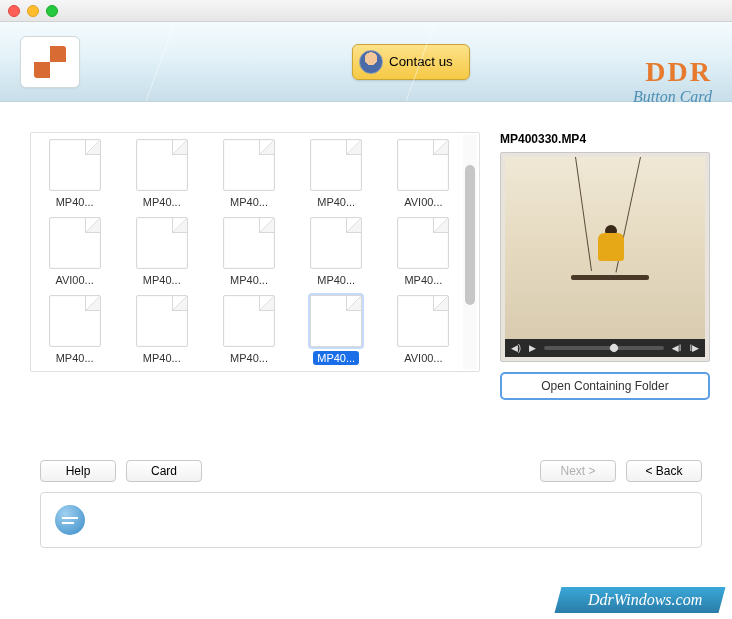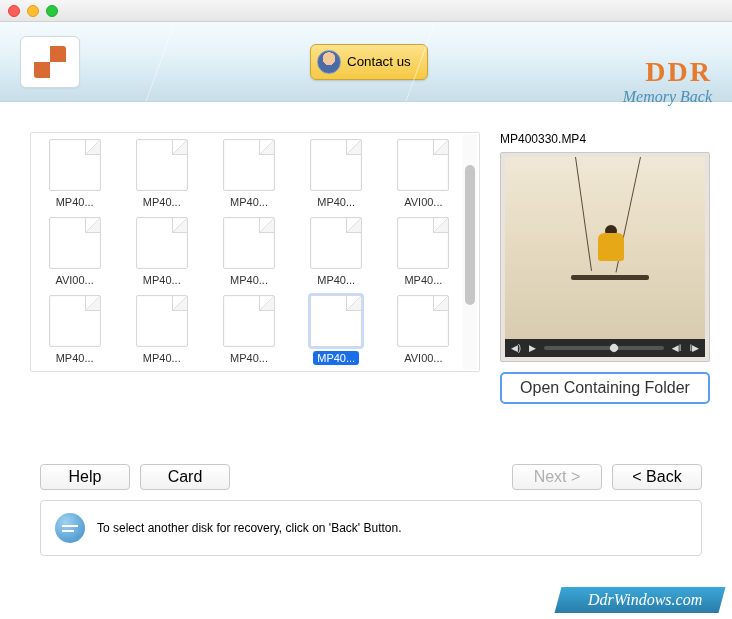--- a/index.html
+++ b/index.html
@@ -8,21 +8,21 @@
 
 .titlebar { height: 22px; background: linear-gradient(#f6f6f6, #e6e6e6); border-bottom: 1px solid #d0d0d0; display: flex; align-items: center; padding: 0 8px; position: relative; }
 .traffic { display: flex; gap: 7px; }
 .traffic span { width: 12px; height: 12px; border-radius: 50%; display: inline-block; }
 .tl-close { background: #ff5f56; border: 1px solid #e0443e; }
 .tl-min { background: #ffbd2e; border: 1px solid #dea123; }
 .tl-max { background: #27c93f; border: 1px solid #1aab29; }
 .titlebar-title { position: absolute; left: 0; right: 0; text-align: center; color: #444; font-size: 13px; }
 
 
-.banner { height: 80px; background: linear-gradient(180deg, #f4fbfe 0%, #e6f3f9 40%, #d6e9f2 70%, #c7dde8 100%); border-bottom: 1px solid #c0d4de; display: flex; align-items: center; padding: 14px 20px; position: relative; }
+.banner { height: 80px; background: linear-gradient(180deg, #f4fbfe 0%, #e6f3f9 40%, #d6e9f2 70%, #c7dde8 100%); border-bottom: 1px solid #c0d4de; display: flex; align-items: center; padding: 14px 20px; position: relative; gap: 42px; }
 .banner::before, .banner::after { content: ""; position: absolute; top: 0; bottom: 0; width: 1px; background: rgba(255,255,255,0.5); }
 .banner::before { left: 160px; transform: skewX(-20deg); }
 .banner::after { left: 420px; transform: skewX(-20deg); }
 .logo-box { width: 60px; height: 52px; background: #fff; border: 1px solid #d0d8dc; border-radius: 6px; display: flex; align-items: center; justify-content: center; box-shadow: 0 1px 2px rgba(0,0,0,0.05); }
 .logo-icon { width: 32px; height: 32px; background: repeating-conic-gradient(#d86a33 0 25%, #fff 0 50%); border-radius: 3px; }
 .contact-btn { margin-left: 230px; background: linear-gradient(#fde28a, #f6c945); border: 1px solid #caa535; border-radius: 6px; padding: 5px 16px 5px 6px; display: flex; align-items: center; gap: 6px; cursor: pointer; box-shadow: 0 1px 2px rgba(0,0,0,0.15); }
 .contact-avatar { width: 24px; height: 24px; border-radius: 50%; background: radial-gradient(circle at 50% 35%, #f3c79a 35%, #4a6aa8 36%); border: 1px solid #8a9db5; }
 .brand { margin-left: auto; text-align: right; margin-top: 39px; }
 .brand-ddr { font-size: 28px; font-weight: bold; color: #e67a2e; letter-spacing: 2px; font-family: Georgia, serif; }
 .brand-sub { font-size: 16px; color: #4c8fb5; font-style: italic; font-family: Georgia, serif; }
@@ -35,39 +35,39 @@
 .file-icon { width: 52px; height: 52px; background: #fff; border: 1px solid #d8d8d8; border-radius: 2px; position: relative; box-shadow: inset 0 0 0 1px rgba(0,0,0,0.02); }
 .file-icon::after { content: ""; position: absolute; top: 0; right: 0; width: 14px; height: 14px; background: linear-gradient(135deg, transparent 48%, #e0e0e0 50%, #f5f5f5 52%); border-bottom: 1px solid #d8d8d8; border-left: 1px solid #d8d8d8; }
 .file-label { font-size: 11px; color: #333; margin-top: 4px; max-width: 60px; overflow: hidden; text-overflow: ellipsis; white-space: nowrap; padding: 1px 4px; border-radius: 3px; }
 .file-item.selected .file-label { background: #1a6fe8; color: #fff; }
 .file-item.selected .file-icon { box-shadow: 0 0 0 2px rgba(26,111,232,0.25); }
 .scrollbar { position: absolute; right: 2px; top: 2px; bottom: 2px; width: 14px; background: #fafafa; }
 .scrollbar-thumb { position: absolute; left: 2px; right: 2px; top: 30px; height: 140px; background: #c6c6c6; border-radius: 6px; }
 
 
 .preview-col { width: 210px; }
-.preview-title { font-size: 12px; font-weight: normal; margin-bottom: 6px; }
+.preview-title { font-size: 12px; font-weight: bold; margin-bottom: 6px; }
 .preview-box { border: 1px solid #c8c8c8; border-radius: 2px; background: #e8e4dd; padding: 4px; }
 .preview-img { width: 100%; height: 182px; background: linear-gradient(180deg, #f0e8d6 0%, #e5dac0 50%, #d8cbb0 100%); position: relative; overflow: hidden; }
 .swing-rope-l, .swing-rope-r { position: absolute; top: 0; width: 1px; background: #5a4a3a; }
 .swing-rope-l { left: 70px; height: 115px; transform: rotate(-8deg); transform-origin: top; }
 .swing-rope-r { left: 135px; height: 118px; transform: rotate(12deg); transform-origin: top; }
 .swing-person { position: absolute; top: 70px; left: 88px; width: 36px; height: 46px; }
 .swing-body { width: 26px; height: 28px; background: #e6a817; border-radius: 6px 6px 3px 3px; position: absolute; top: 6px; left: 5px; }
 .swing-head { width: 12px; height: 12px; background: #3a2818; border-radius: 50%; position: absolute; top: -2px; left: 12px; }
 .swing-seat { position: absolute; top: 118px; left: 66px; width: 78px; height: 5px; background: #4a3828; border-radius: 2px; }
 .video-controls { height: 18px; background: #2a2a2a; display: flex; align-items: center; padding: 0 6px; gap: 8px; color: #ddd; font-size: 9px; }
 .vc-icon { cursor: pointer; }
 .vc-track { flex: 1; height: 4px; background: #555; border-radius: 2px; position: relative; }
 .vc-thumb { position: absolute; left: 55%; top: -2px; width: 8px; height: 8px; background: #ddd; border-radius: 50%; transform: rotate(45deg); }
-.open-folder-btn { margin-top: 10px; width: 100%; padding: 5px; background: #fff; border: 2px solid #5b9ee6; border-radius: 5px; color: #333; font-size: 16px; cursor: pointer; }
+.open-folder-btn { margin-top: 10px; width: 100%; padding: 5px; background: #fff; border: 2px solid #5b9ee6; border-radius: 5px; color: #333; font-size: 12px; cursor: pointer; }
 
 
 .bottom-row { display: flex; gap: 10px; padding: 50px 30px 6px 40px; align-items: center; }
-.mac-btn { background: linear-gradient(#fff, #f2f2f2); border: 1px solid #c8c8c8; border-radius: 4px; padding: 3px 0; width: 90px; font-size: 16px; cursor: pointer; text-align: center; }
+.mac-btn { background: linear-gradient(#fff, #f2f2f2); border: 1px solid #c8c8c8; border-radius: 4px; padding: 3px 0; width: 76px; font-size: 12px; cursor: pointer; text-align: center; }
 .mac-btn.disabled { color: #b0b0b0; cursor: default; }
 .spacer { flex: 1; }
 
 
 .info-box { margin: 4px 30px 0 40px; border: 1px solid #d8d8d8; border-radius: 4px; padding: 12px 14px; display: flex; align-items: center; gap: 12px; background: #fff; }
 .info-icon { width: 30px; height: 30px; border-radius: 50%; background: radial-gradient(circle at 35% 30%, #9fd0f0, #3a8cc8); position: relative; }
 .info-icon::before, .info-icon::after { content: ""; position: absolute; left: 7px; height: 2px; background: #fff; }
 .info-icon::before { top: 12px; width: 16px; }
 .info-icon::after { top: 17px; width: 12px; }
 
@@ -89,21 +89,21 @@
 <div class="banner">
   <div class="logo-box">
     <div class="logo-icon"></div>
   </div>
   <button class="contact-btn">
     <span class="contact-avatar"></span>
     <span>Contact us</span>
   </button>
   <div class="brand">
     <div class="brand-ddr">DDR</div>
-    <div class="brand-sub">Memory Back</div>
+    <div class="brand-sub">Button Card</div>
   </div>
 </div>
 
 <div class="content">
   <div class="filegrid-wrap">
     <div class="filegrid" id="filegrid">
         <div class="file-item">
           <div class="file-icon"></div>
           <div class="file-label">MP40...</div>
         </div>
@@ -197,16 +197,15 @@
 <div class="bottom-row">
   <button class="mac-btn">Help</button>
   <button class="mac-btn">Card</button>
   <div class="spacer"></div>
   <button class="mac-btn disabled">Next &gt;</button>
   <button class="mac-btn">&lt; Back</button>
 </div>
 
 <div class="info-box">
   <div class="info-icon"></div>
-  <div>To select another disk for recovery, click on 'Back' Button.</div>
 </div>
 
 <div class="watermark"><span>DdrWindows.com</span></div>
 
 </body></html>

